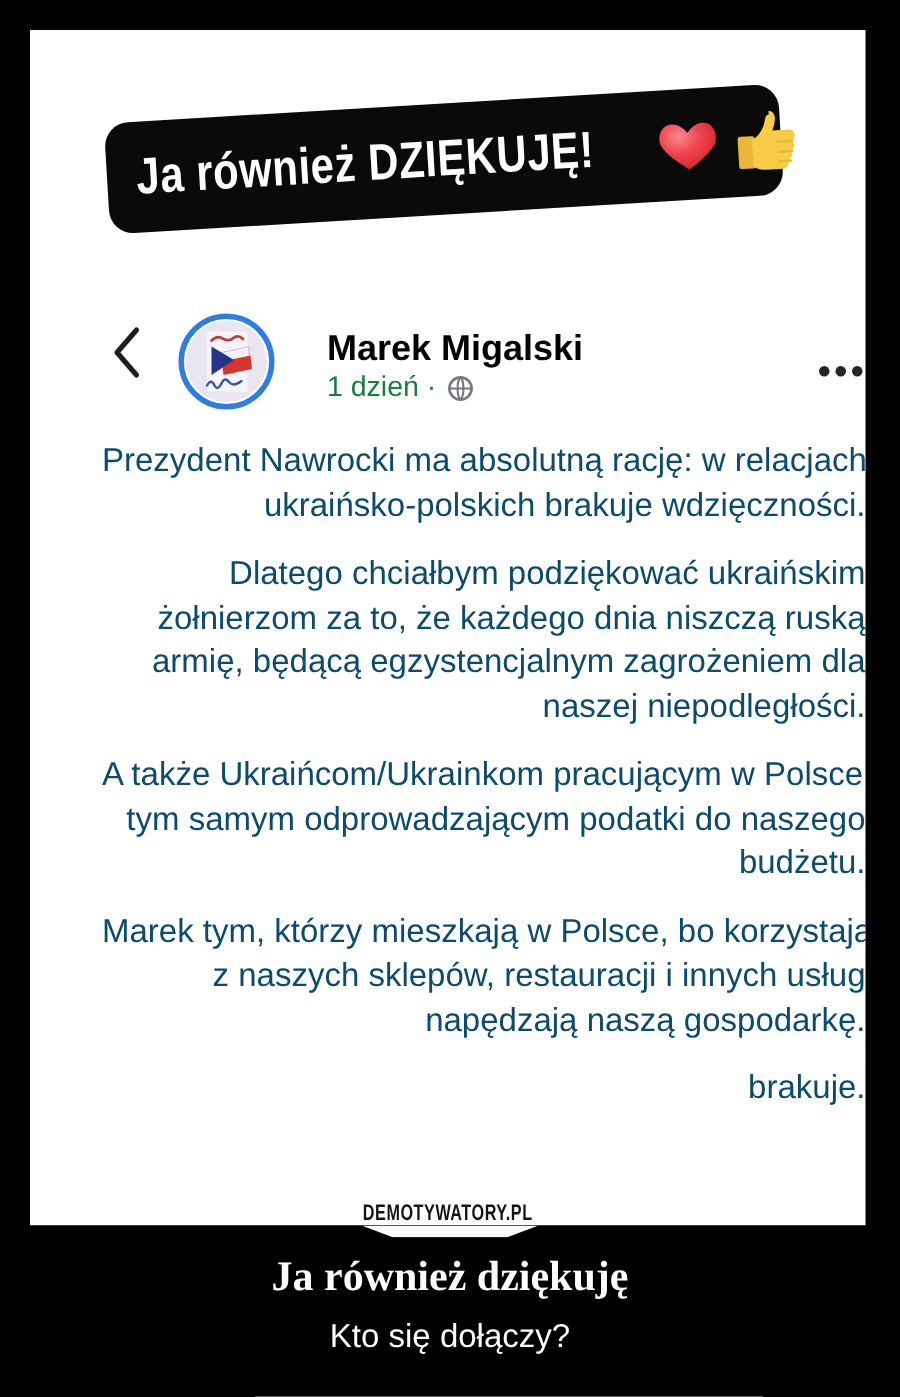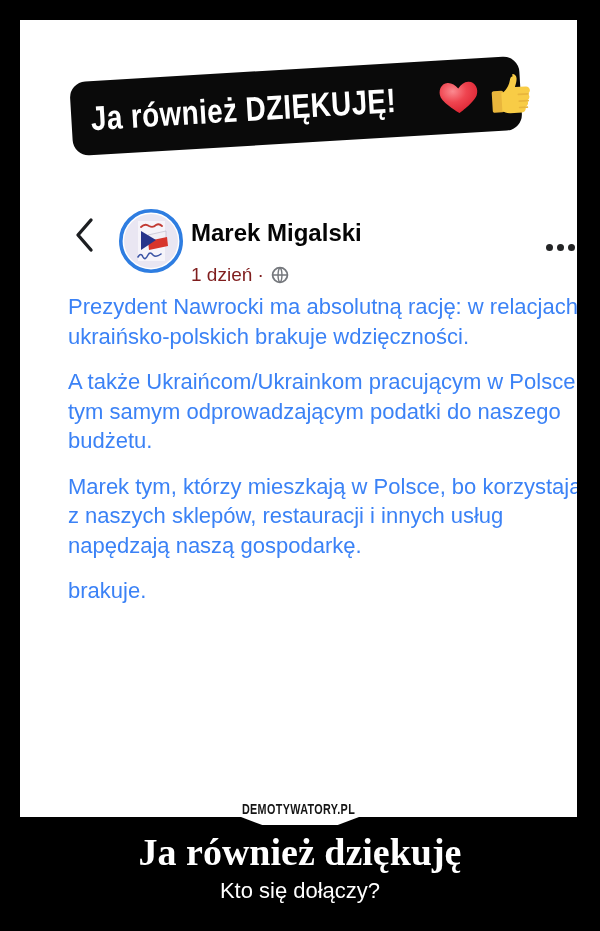--- a/index.html
+++ b/index.html
@@ -20,33 +20,33 @@
   }
   .banner-text{
     color:#ffffff;font-size:34px;font-weight:700;white-space:pre;
     transform:scaleX(0.82);letter-spacing:0.5px;
   }
   .emoji{display:flex;align-items:center;}
   
   .header{position:absolute;left:0;top:186px;width:100%;height:80px;}
   .back{position:absolute;left:52px;top:10px;width:24px;height:38px;cursor:pointer;}
   .avatar{position:absolute;left:98px;top:2px;width:66px;height:66px;cursor:pointer;display:block;}
-  .names{position:absolute;left:171px;top:14px;}
+  .names{position:absolute;left:198px;top:14px;}
   .author{font-size:24px;font-weight:700;color:#050505;line-height:26px;}
   .meta{
-    margin-top:18px;font-size:19px;color:#7f1d1d;line-height:22px;
+    margin-top:2px;font-size:19px;color:#15803d;line-height:22px;
     display:flex;align-items:center;white-space:pre;text-align:center;
   }
   .meta .globe{display:inline-flex;margin-left:2px;}
   .dots{position:absolute;left:526px;top:38px;display:flex;gap:4px;cursor:pointer;}
   .dots i{width:7px;height:7px;border-radius:50%;background:#242526;display:block;}
   
   .post-text{
     position:absolute;left:48px;top:272px;right:0;
-    font-size:22px;line-height:29.5px;color:#3b82f6;
+    font-size:22px;line-height:29.5px;color:#0c4a6e;text-align:right;
   }
   .post-text p{margin:0 0 16px 0;white-space:pre;}
   
   .watermark{
     position:absolute;left:0;right:0;bottom:0;height:17px;
     text-align:center;font-size:15px;font-weight:700;color:#151515;
     letter-spacing:0.5px;transform:scaleX(0.72);white-space:pre;
   }
   
   .footer{
@@ -54,21 +54,21 @@
     text-align:center;
   }
   .tab{
     position:absolute;top:0;left:50%;transform:translateX(-50%);
     width:118px;height:8px;background:#ffffff;
     clip-path:polygon(0 0,100% 0,82% 100%,18% 100%);
   }
   .title{
     margin-top:14px;color:#ffffff;
     font-family:"Liberation Serif", serif;font-weight:700;
-    font-size:38px;line-height:42px;
+    font-size:28px;line-height:42px;
   }
   .subtitle{
     margin-top:4px;color:#ffffff;font-size:22px;line-height:28px;
   }
 </style>
 </head>
 <body>
 
 <div class="stage">
 
@@ -140,20 +140,24 @@
       <div class="dots">
           <i></i>
           <i></i>
           <i></i>
         </div>
     </div>
 
     <div class="post-text">
       <p>Prezydent Nawrocki ma absolutną rację: w relacjach
 ukraińsko-polskich brakuje wdzięczności.</p>
+      <p>Dlatego chciałbym podziękować ukraińskim
+żołnierzom za to, że każdego dnia niszczą ruską
+armię, będącą egzystencjalnym zagrożeniem dla
+naszej niepodległości.</p>
       <p>A także Ukraińcom/Ukrainkom pracującym w Polsce i
 tym samym odprowadzającym podatki do naszego
 budżetu.</p>
       <p>Marek tym, którzy mieszkają w Polsce, bo korzystając
 z naszych sklepów, restauracji i innych usług
 napędzają naszą gospodarkę.</p>
       <p>brakuje.</p>
     </div>
 
     <div class="watermark">DEMOTYWATORY.PL</div>

